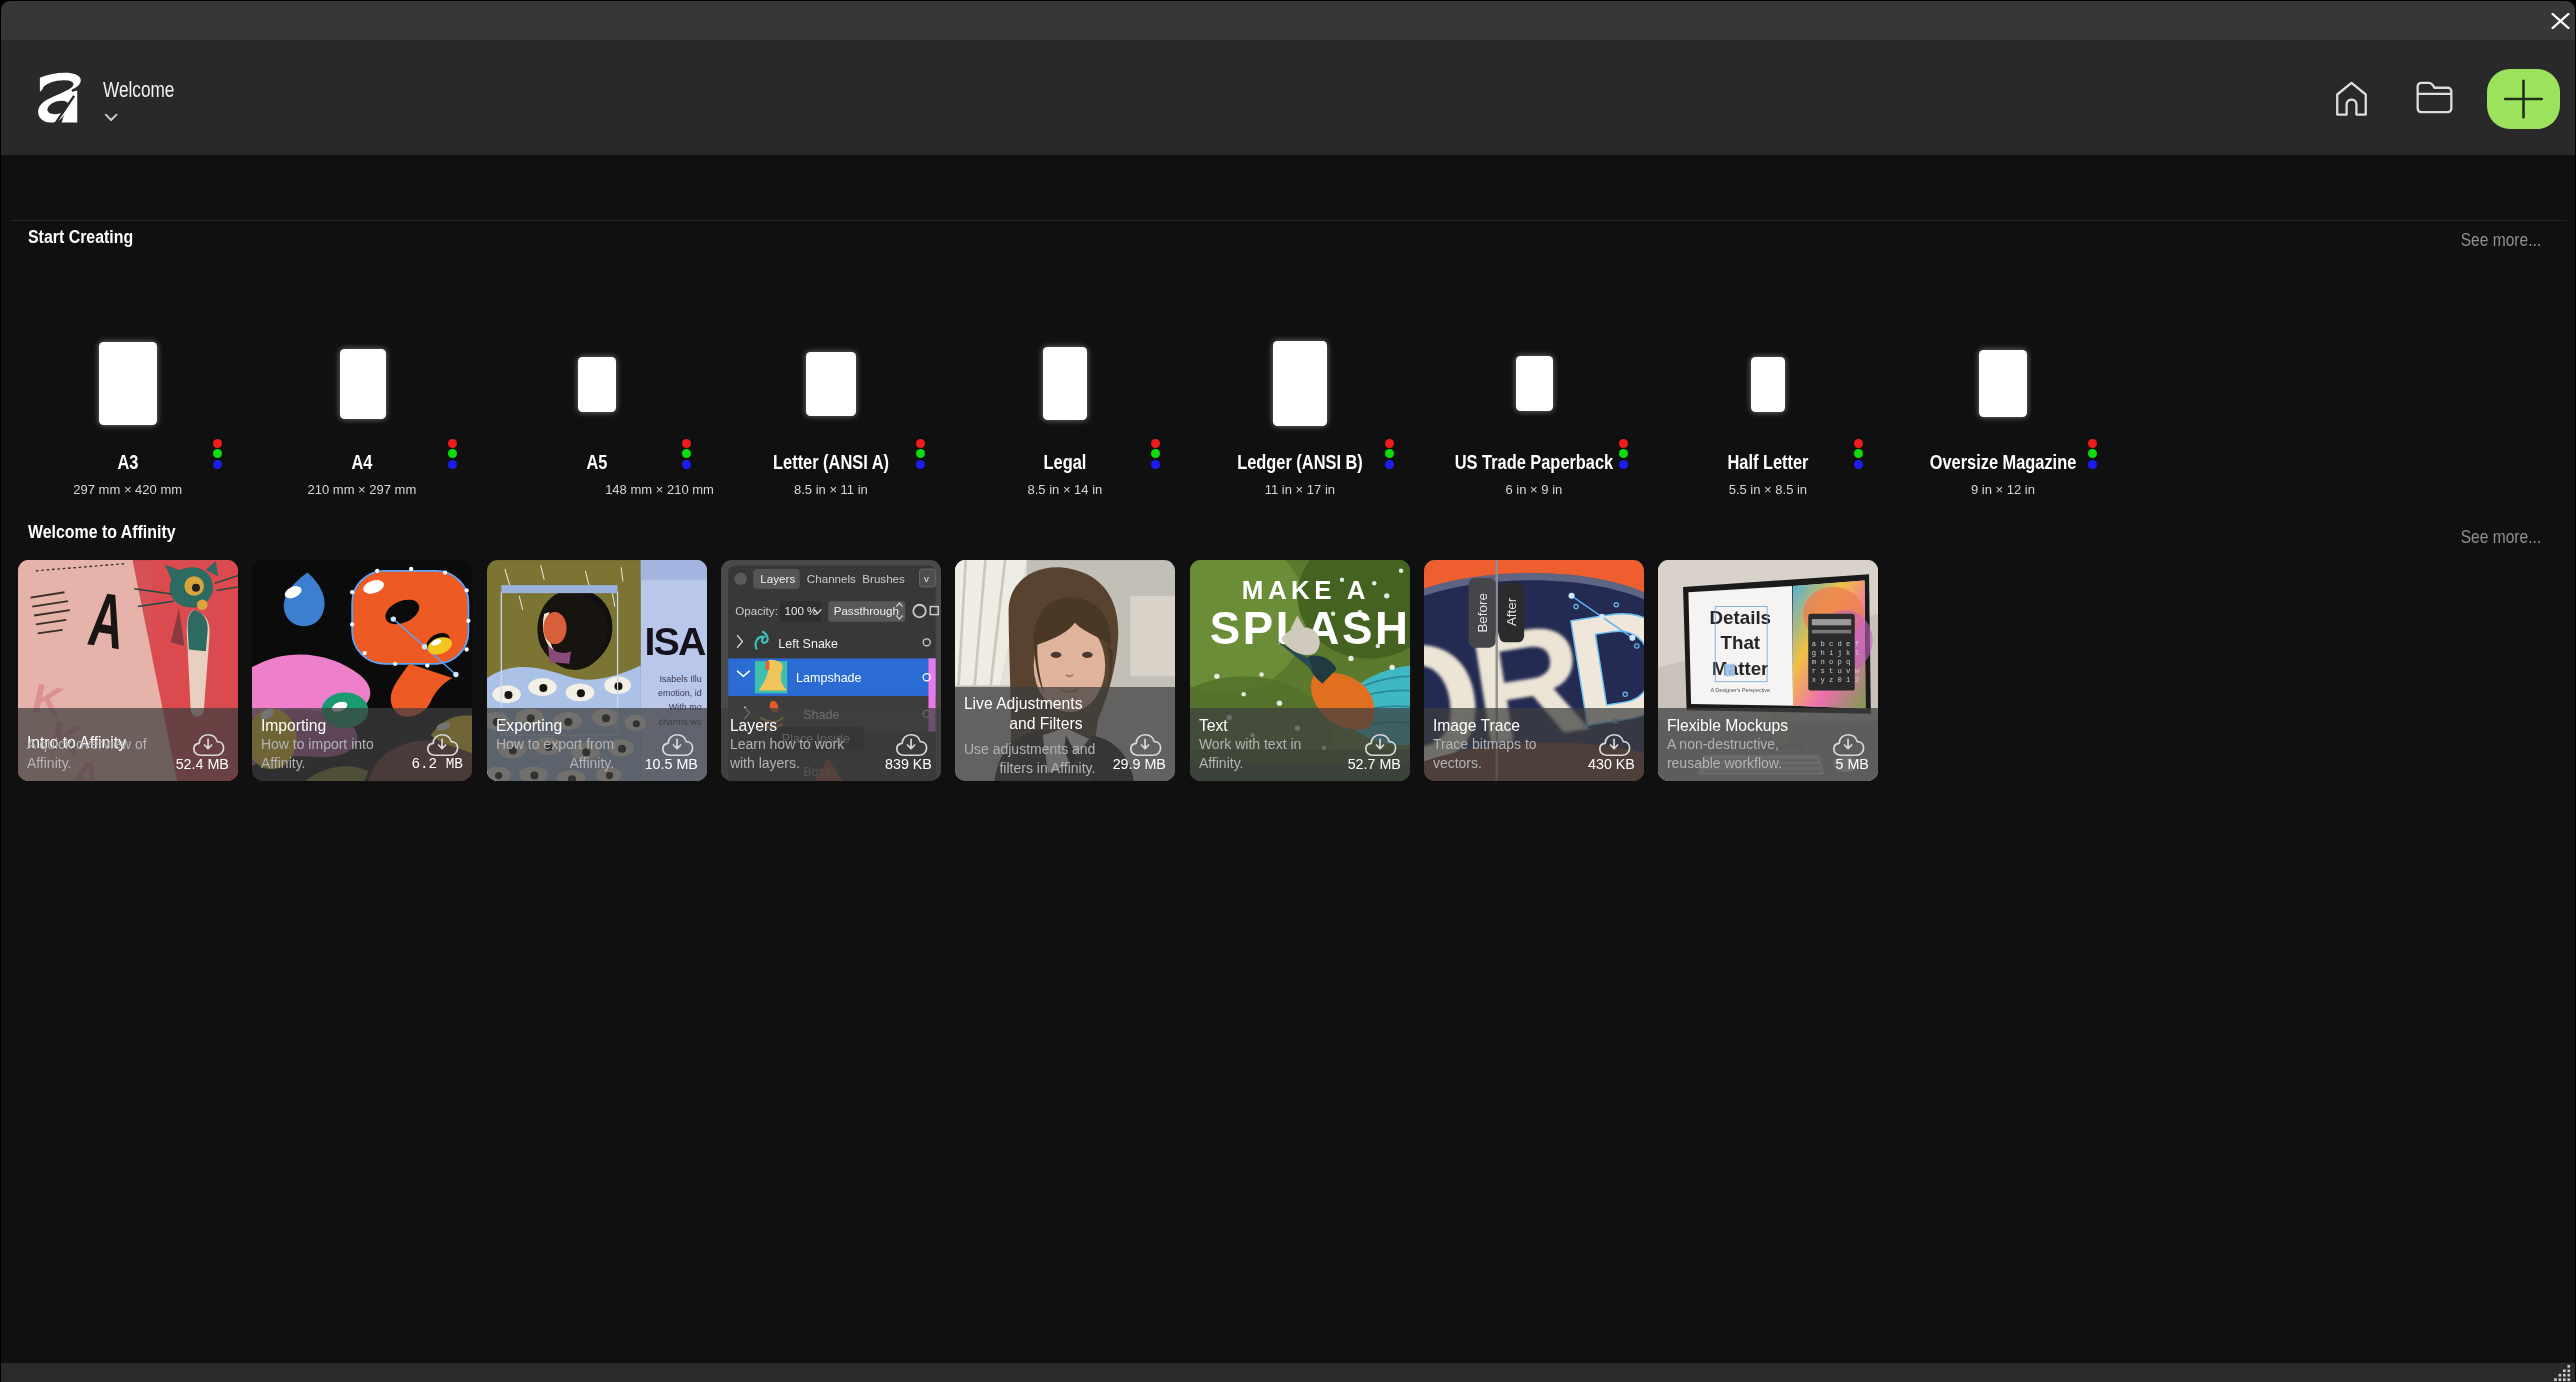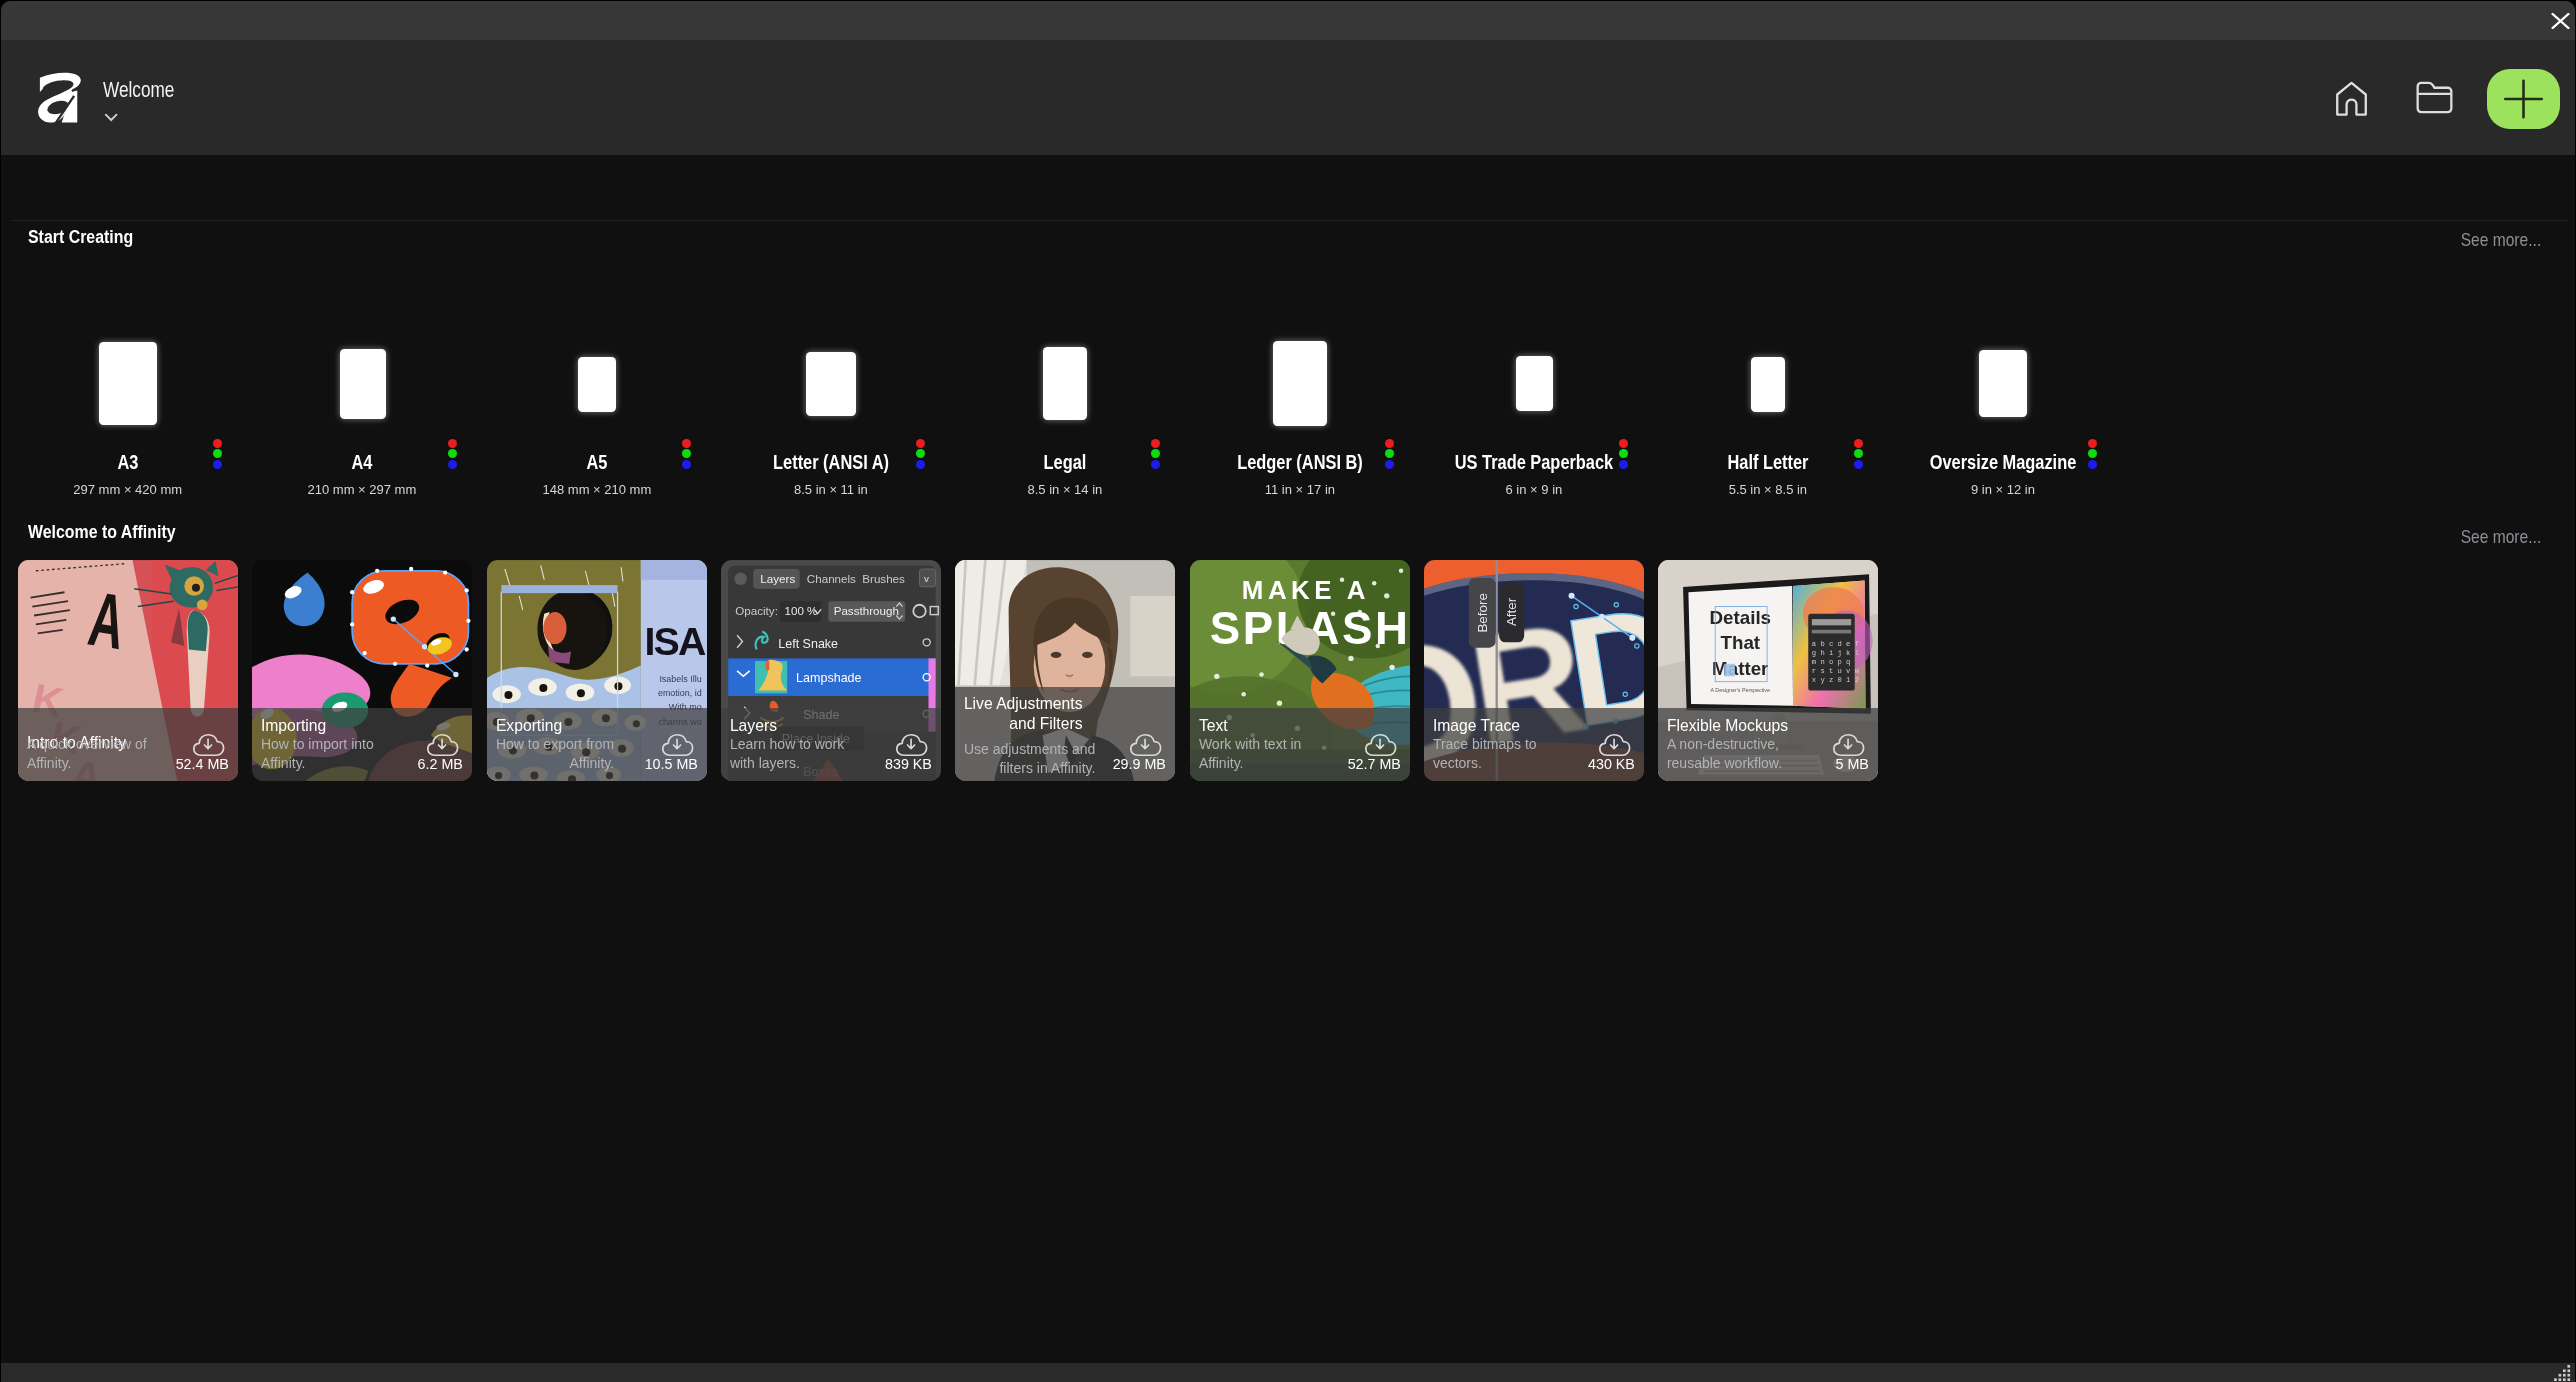--- a/index.html
+++ b/index.html
@@ -94,21 +94,21 @@
   <div class="plabel" style="left:244px; top:449px;">A4</div>
   <div class="plabel" style="left:479px; top:449px;">A5</div>
   <div class="plabel" style="left:713px; top:449px;">Letter (ANSI A)</div>
   <div class="plabel" style="left:947px; top:449px;">Legal</div>
   <div class="plabel" style="left:1182px; top:449px;">Ledger (ANSI B)</div>
   <div class="plabel" style="left:1416px; top:449px;">US Trade Paperback</div>
   <div class="plabel" style="left:1650px; top:449px;">Half Letter</div>
   <div class="plabel" style="left:1885px; top:449px;">Oversize Magazine</div>
   <div class="pdims" style="left:9.8px; top:481px;">297 mm × 420 mm</div>
   <div class="pdims" style="left:244px; top:481px;">210 mm × 297 mm</div>
-  <div class="pdims" style="left:479px; top:481px;">148 mm × 210 mm</div>
+  <div class="pdims" style="left:479px; top:481px;text-align:right;">148 mm × 210 mm</div>
   <div class="pdims" style="left:713px; top:481px;">8.5 in × 11 in</div>
   <div class="pdims" style="left:947px; top:481px;">8.5 in × 14 in</div>
   <div class="pdims" style="left:1182px; top:481px;">11 in × 17 in</div>
   <div class="pdims" style="left:1416px; top:481px;">6 in × 9 in</div>
   <div class="pdims" style="left:1650px; top:481px;">5.5 in × 8.5 in</div>
   <div class="pdims" style="left:1885px; top:481px;">9 in × 12 in</div>
 
   <div class="dot" style="left:212px; top:438px; background:#ee1c1c;"></div>
   <div class="dot" style="left:212px; top:448px; background:#0ddd0d;"></div>
   <div class="dot" style="left:212px; top:459px; background:#1c1cee;"></div>
@@ -226,21 +226,21 @@
 <ellipse cx="210" cy="96" rx="14" ry="9" fill="#f2c61f" transform="rotate(-20 210 96)"></ellipse>
 <ellipse cx="206" cy="92" rx="6" ry="3" fill="#ffffff" transform="rotate(-20 206 92)"></ellipse>
       </svg>
     <div class="ovl"></div>
     <div class="ctitle" style="top:156px;">Importing</div>
     <div class="cdesc" style="top:175px;">How to import into<br>Affinity.</div>
     <svg class="cdl" style="right:12.5px; top:173px;" width="33" height="24" viewBox="0 0 37 27">
       <path d="M10,25 C5,25 2,22 2,18 C2,14.5 4.5,12 8,11.7 C8,6 12.5,2 18,2 C23,2 27,5 28.3,9.7 C32.5,9.7 35.5,12.7 35.5,16.7 C35.5,21 32.5,25 27,25 Z" fill="none" stroke="#d9d9d9" stroke-width="1.9" stroke-linejoin="round"></path>
       <path d="M18,7 L18,17 M14,13.5 L18,17.5 L22,13.5" fill="none" stroke="#d9d9d9" stroke-width="1.9" stroke-linecap="round" stroke-linejoin="round"></path>
     </svg>
-    <div class="csize" style="top:196px;">6.2 MB</div>
+    <div class="csize" style="top:196px;font-family:Liberation Mono, monospace;">6.2 MB</div>
   </div>
   <div class="card" style="left:486px;">
     <svg class="bg" width="220" height="221" viewBox="0 0 246 247">
         <rect width="246" height="247" fill="#7b7433"></rect>
 <rect x="172" y="0" width="74" height="247" fill="#b9c7ea"></rect>
 <rect x="172" y="0" width="74" height="22" fill="#a3b4e0"></rect>
 <path d="M0,132 C30,112 60,120 90,130 C120,140 150,128 172,118 L172,247 L0,247 Z" fill="#a9c2e6"></path>
 <g fill="#f2efe6">
 <ellipse cx="22" cy="150" rx="16" ry="10"></ellipse>
           <ellipse cx="62" cy="142" rx="16" ry="10"></ellipse>

